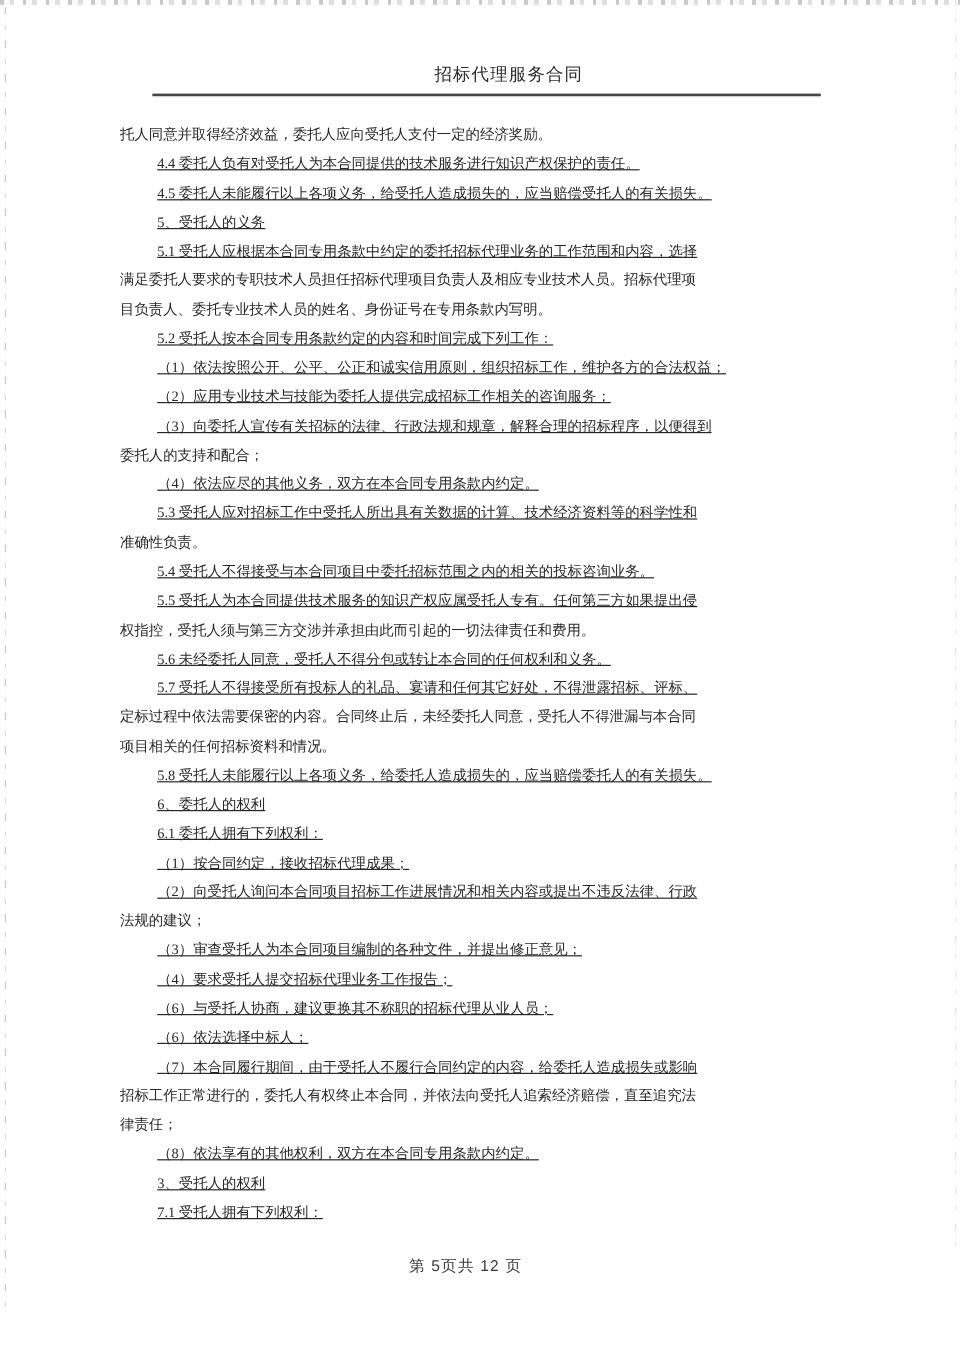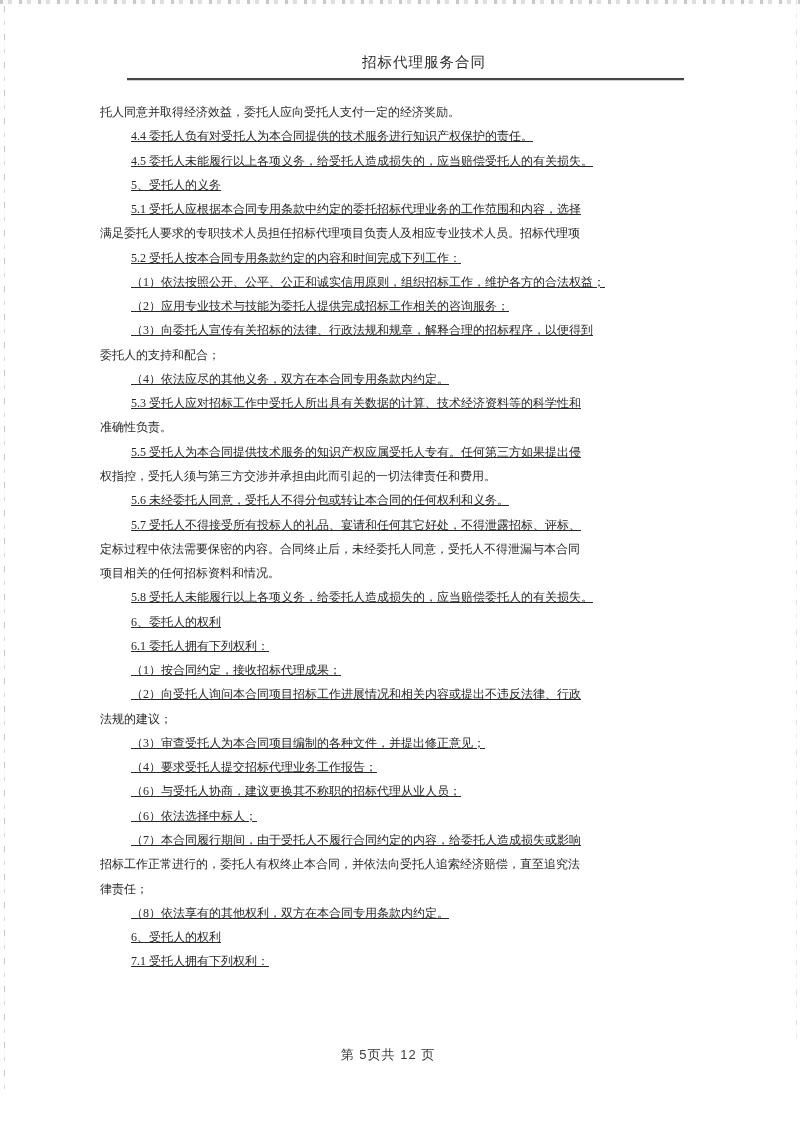--- a/index.html
+++ b/index.html
@@ -80,48 +80,50 @@
   <div class="header-title">招标代理服务合同</div>
   <div class="header-rule"></div>
 
   <main class="body-text" id="doc-body">
       <div class="line">托人同意并取得经济效益，委托人应向受托人支付一定的经济奖励。</div>
       <div class="line indent">4.4 委托人负有对受托人为本合同提供的技术服务进行知识产权保护的责任。</div>
       <div class="line indent">4.5 委托人未能履行以上各项义务，给受托人造成损失的，应当赔偿受托人的有关损失。</div>
       <div class="line indent">5、受托人的义务</div>
       <div class="line indent">5.1 受托人应根据本合同专用条款中约定的委托招标代理业务的工作范围和内容，选择</div>
       <div class="line">满足委托人要求的专职技术人员担任招标代理项目负责人及相应专业技术人员。招标代理项</div>
+      <div class="line">目负责人、委托专业技术人员的姓名、身份证号在专用条款内写明。</div>
       <div class="line indent">5.2 受托人按本合同专用条款约定的内容和时间完成下列工作：</div>
       <div class="line indent">（1）依法按照公开、公平、公正和诚实信用原则，组织招标工作，维护各方的合法权益；</div>
       <div class="line indent">（2）应用专业技术与技能为委托人提供完成招标工作相关的咨询服务；</div>
       <div class="line indent">（3）向委托人宣传有关招标的法律、行政法规和规章，解释合理的招标程序，以便得到</div>
       <div class="line">委托人的支持和配合；</div>
       <div class="line indent">（4）依法应尽的其他义务，双方在本合同专用条款内约定。</div>
       <div class="line indent">5.3 受托人应对招标工作中受托人所出具有关数据的计算、技术经济资料等的科学性和</div>
       <div class="line">准确性负责。</div>
+      <div class="line indent">5.4 受托人不得接受与本合同项目中委托招标范围之内的相关的投标咨询业务。</div>
       <div class="line indent">5.5 受托人为本合同提供技术服务的知识产权应属受托人专有。任何第三方如果提出侵</div>
       <div class="line">权指控，受托人须与第三方交涉并承担由此而引起的一切法律责任和费用。</div>
       <div class="line indent">5.6 未经委托人同意，受托人不得分包或转让本合同的任何权利和义务。</div>
       <div class="line indent">5.7 受托人不得接受所有投标人的礼品、宴请和任何其它好处，不得泄露招标、评标、</div>
       <div class="line">定标过程中依法需要保密的内容。合同终止后，未经委托人同意，受托人不得泄漏与本合同</div>
       <div class="line">项目相关的任何招标资料和情况。</div>
       <div class="line indent">5.8 受托人未能履行以上各项义务，给委托人造成损失的，应当赔偿委托人的有关损失。</div>
       <div class="line indent">6、委托人的权利</div>
       <div class="line indent">6.1 委托人拥有下列权利：</div>
       <div class="line indent">（1）按合同约定，接收招标代理成果；</div>
       <div class="line indent">（2）向受托人询问本合同项目招标工作进展情况和相关内容或提出不违反法律、行政</div>
       <div class="line">法规的建议；</div>
       <div class="line indent">（3）审查受托人为本合同项目编制的各种文件，并提出修正意见；</div>
       <div class="line indent">（4）要求受托人提交招标代理业务工作报告；</div>
       <div class="line indent">（6）与受托人协商，建议更换其不称职的招标代理从业人员；</div>
       <div class="line indent">（6）依法选择中标人；</div>
       <div class="line indent">（7）本合同履行期间，由于受托人不履行合同约定的内容，给委托人造成损失或影响</div>
       <div class="line">招标工作正常进行的，委托人有权终止本合同，并依法向受托人追索经济赔偿，直至追究法</div>
       <div class="line">律责任；</div>
       <div class="line indent">（8）依法享有的其他权利，双方在本合同专用条款内约定。</div>
-      <div class="line indent">6、受托人的权利</div>
+      <div class="line indent">3、受托人的权利</div>
       <div class="line indent">7.1 受托人拥有下列权利：</div>
     </main>
 
   <div class="page-footer">
     <span>第 5页共 12 页</span>
   </div>
 </div>
 
 </body></html>

